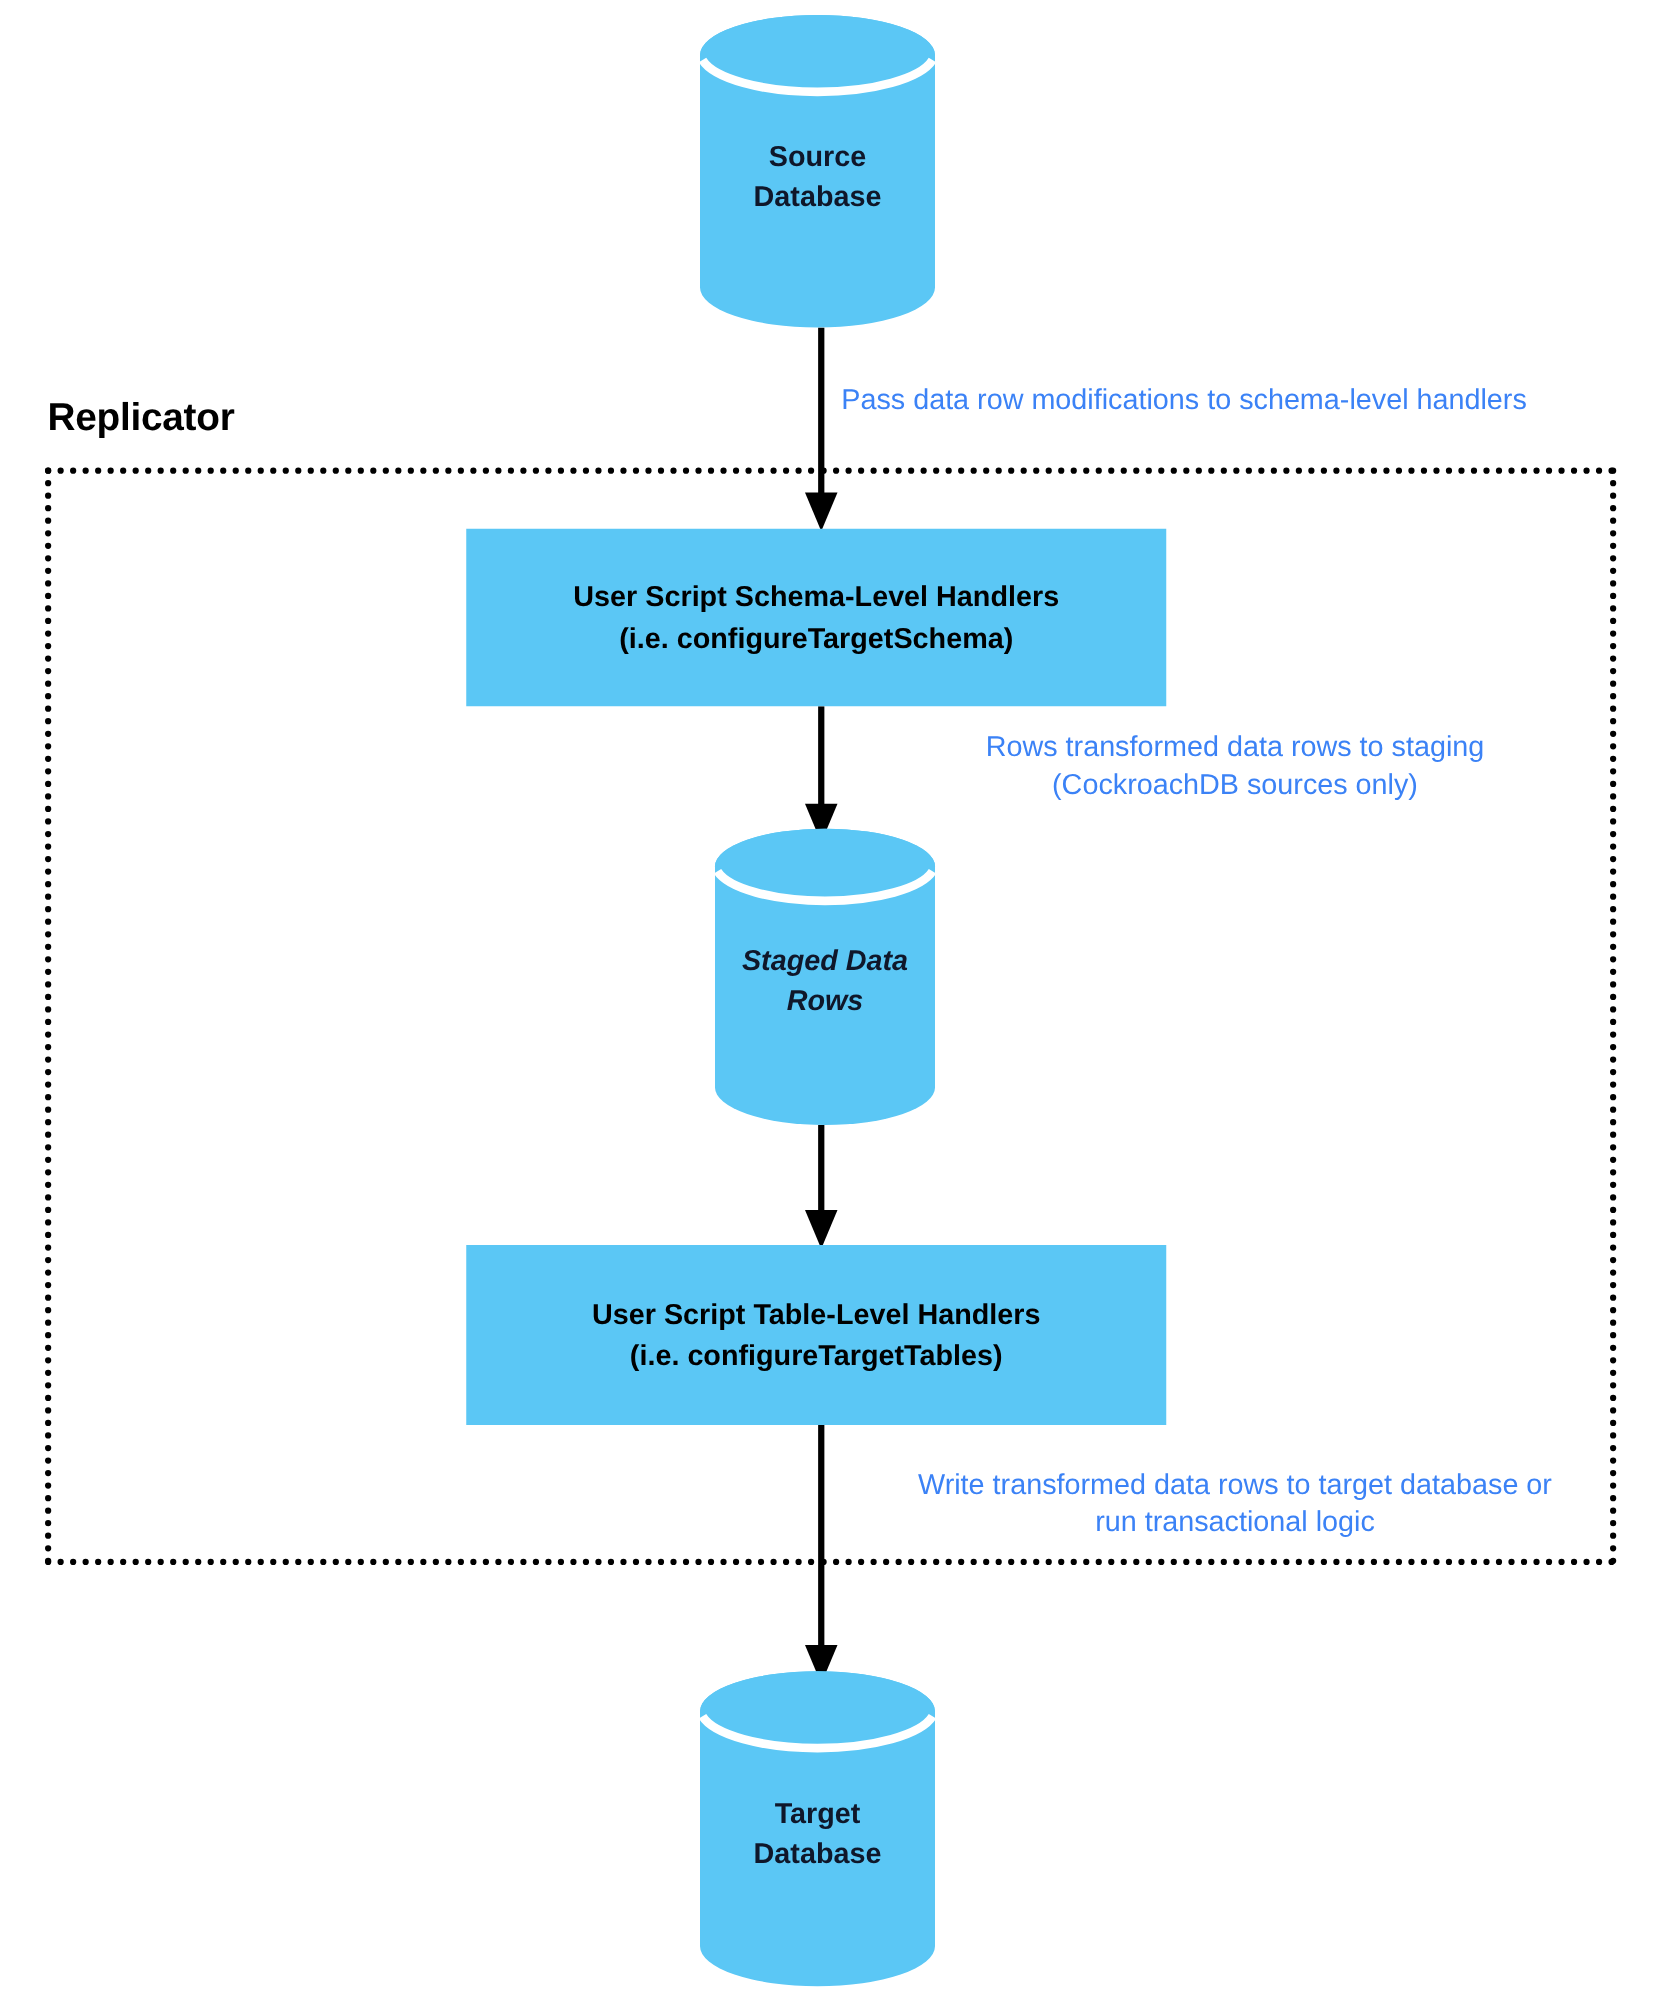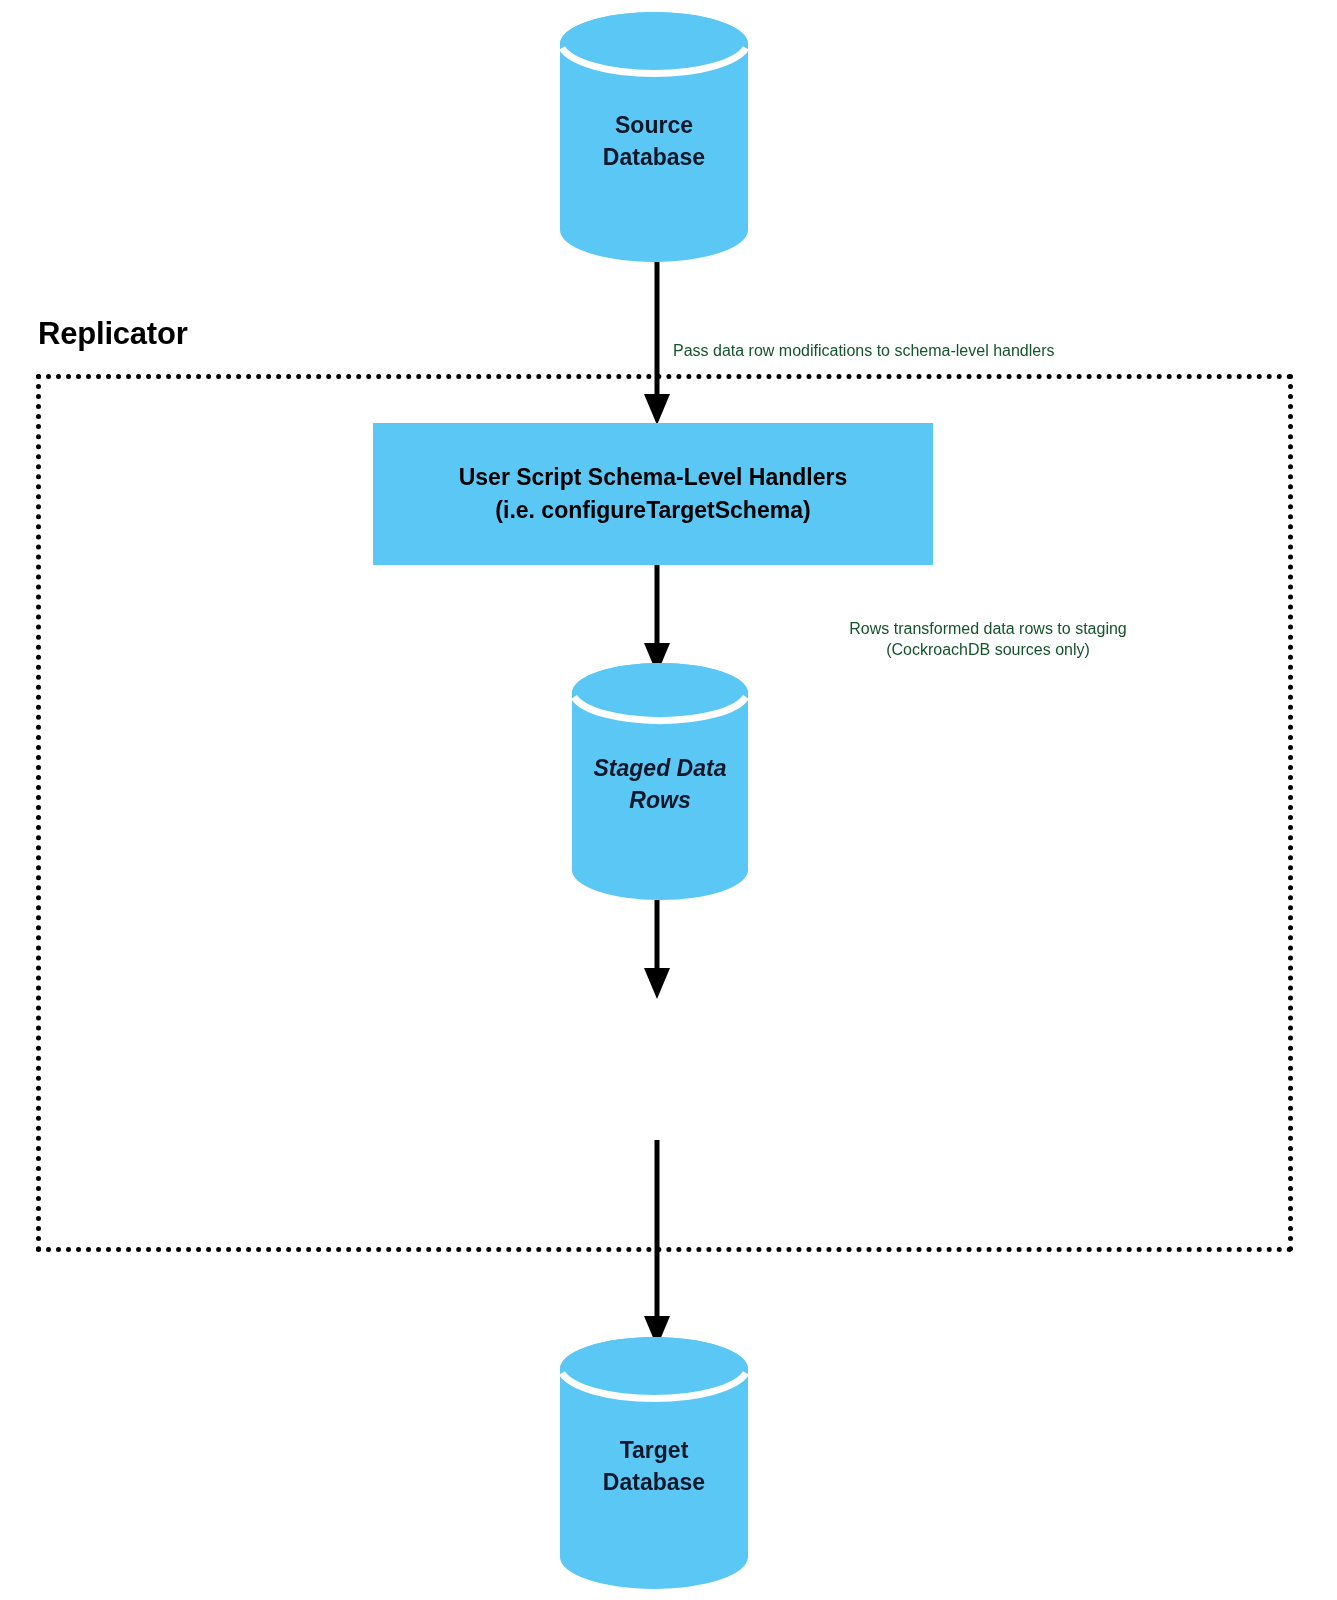--- a/index.html
+++ b/index.html
@@ -78,27 +78,26 @@
 
   
   .arrow {
     position: absolute;
   }
   .arrow svg { display: block; }
 
   
   .edge-label {
     position: absolute;
-    font-size: 16px;
+    font-size: 23px;
     font-weight: normal;
     line-height: 1.32;
-    color: #14532d;
+    color: #3b82f6;
     white-space: pre-line;
     text-align: center;
-    margin-top: 36px;
   }
 </style>
 </head>
 <body>
 
 <div id="canvas">
 
   <div class="replicator-title">Replicator</div>
   <div class="replicator-box"></div>
 
@@ -144,27 +143,33 @@
 Rows</div>
   </div>
 
   <div class="arrow" style="left:641px; top:900px; width:32px; height:100px;">
     <svg width="32" height="100" viewBox="0 0 32 100" aria-hidden="true">
       <line x1="16" y1="0" x2="16" y2="78" stroke="#000000" stroke-width="5"></line>
       <polygon points="16,99 3,68 29,68" fill="#000000"></polygon>
     </svg>
   </div>
 
+  <div class="proc-box" style="left:373px; top:996px; width:560px; height:144px;">
+    <span>User Script Table-Level Handlers
+(i.e. configureTargetTables)</span>
+  </div>
 
   <div class="arrow" style="left:641px; top:1140px; width:32px; height:208px;">
     <svg width="32" height="208" viewBox="0 0 32 208" aria-hidden="true">
       <line x1="16" y1="0" x2="16" y2="186" stroke="#000000" stroke-width="5"></line>
       <polygon points="16,207 3,176 29,176" fill="#000000"></polygon>
     </svg>
   </div>
+  <div class="edge-label" style="left:673px; top:1172px; width:630px; text-align:center;">Write transformed data rows to target database or
+run transactional logic</div>
 
   <div class="cyl" style="left:560px; top:1337px; width:188px; height:252px;">
     <svg width="188" height="252" viewBox="0 0 188 252" aria-hidden="true">
       <path d="M0,32 A94,32 0 0 1 188,32 L188,220 A94,32 0 0 1 0,220 Z" fill="#5bc7f5"></path>
       <path d="M0,32 A94,32 0 0 1 188,32 A94,32 0 0 1 0,32 Z" fill="#5bc7f5"></path>
       <path d="M2,36 A94,32 0 0 0 186,36" fill="none" stroke="#ffffff" stroke-width="7"></path>
     </svg>
     <div class="cyl-label" style="top:98px;">Target
 Database</div>
   </div>

